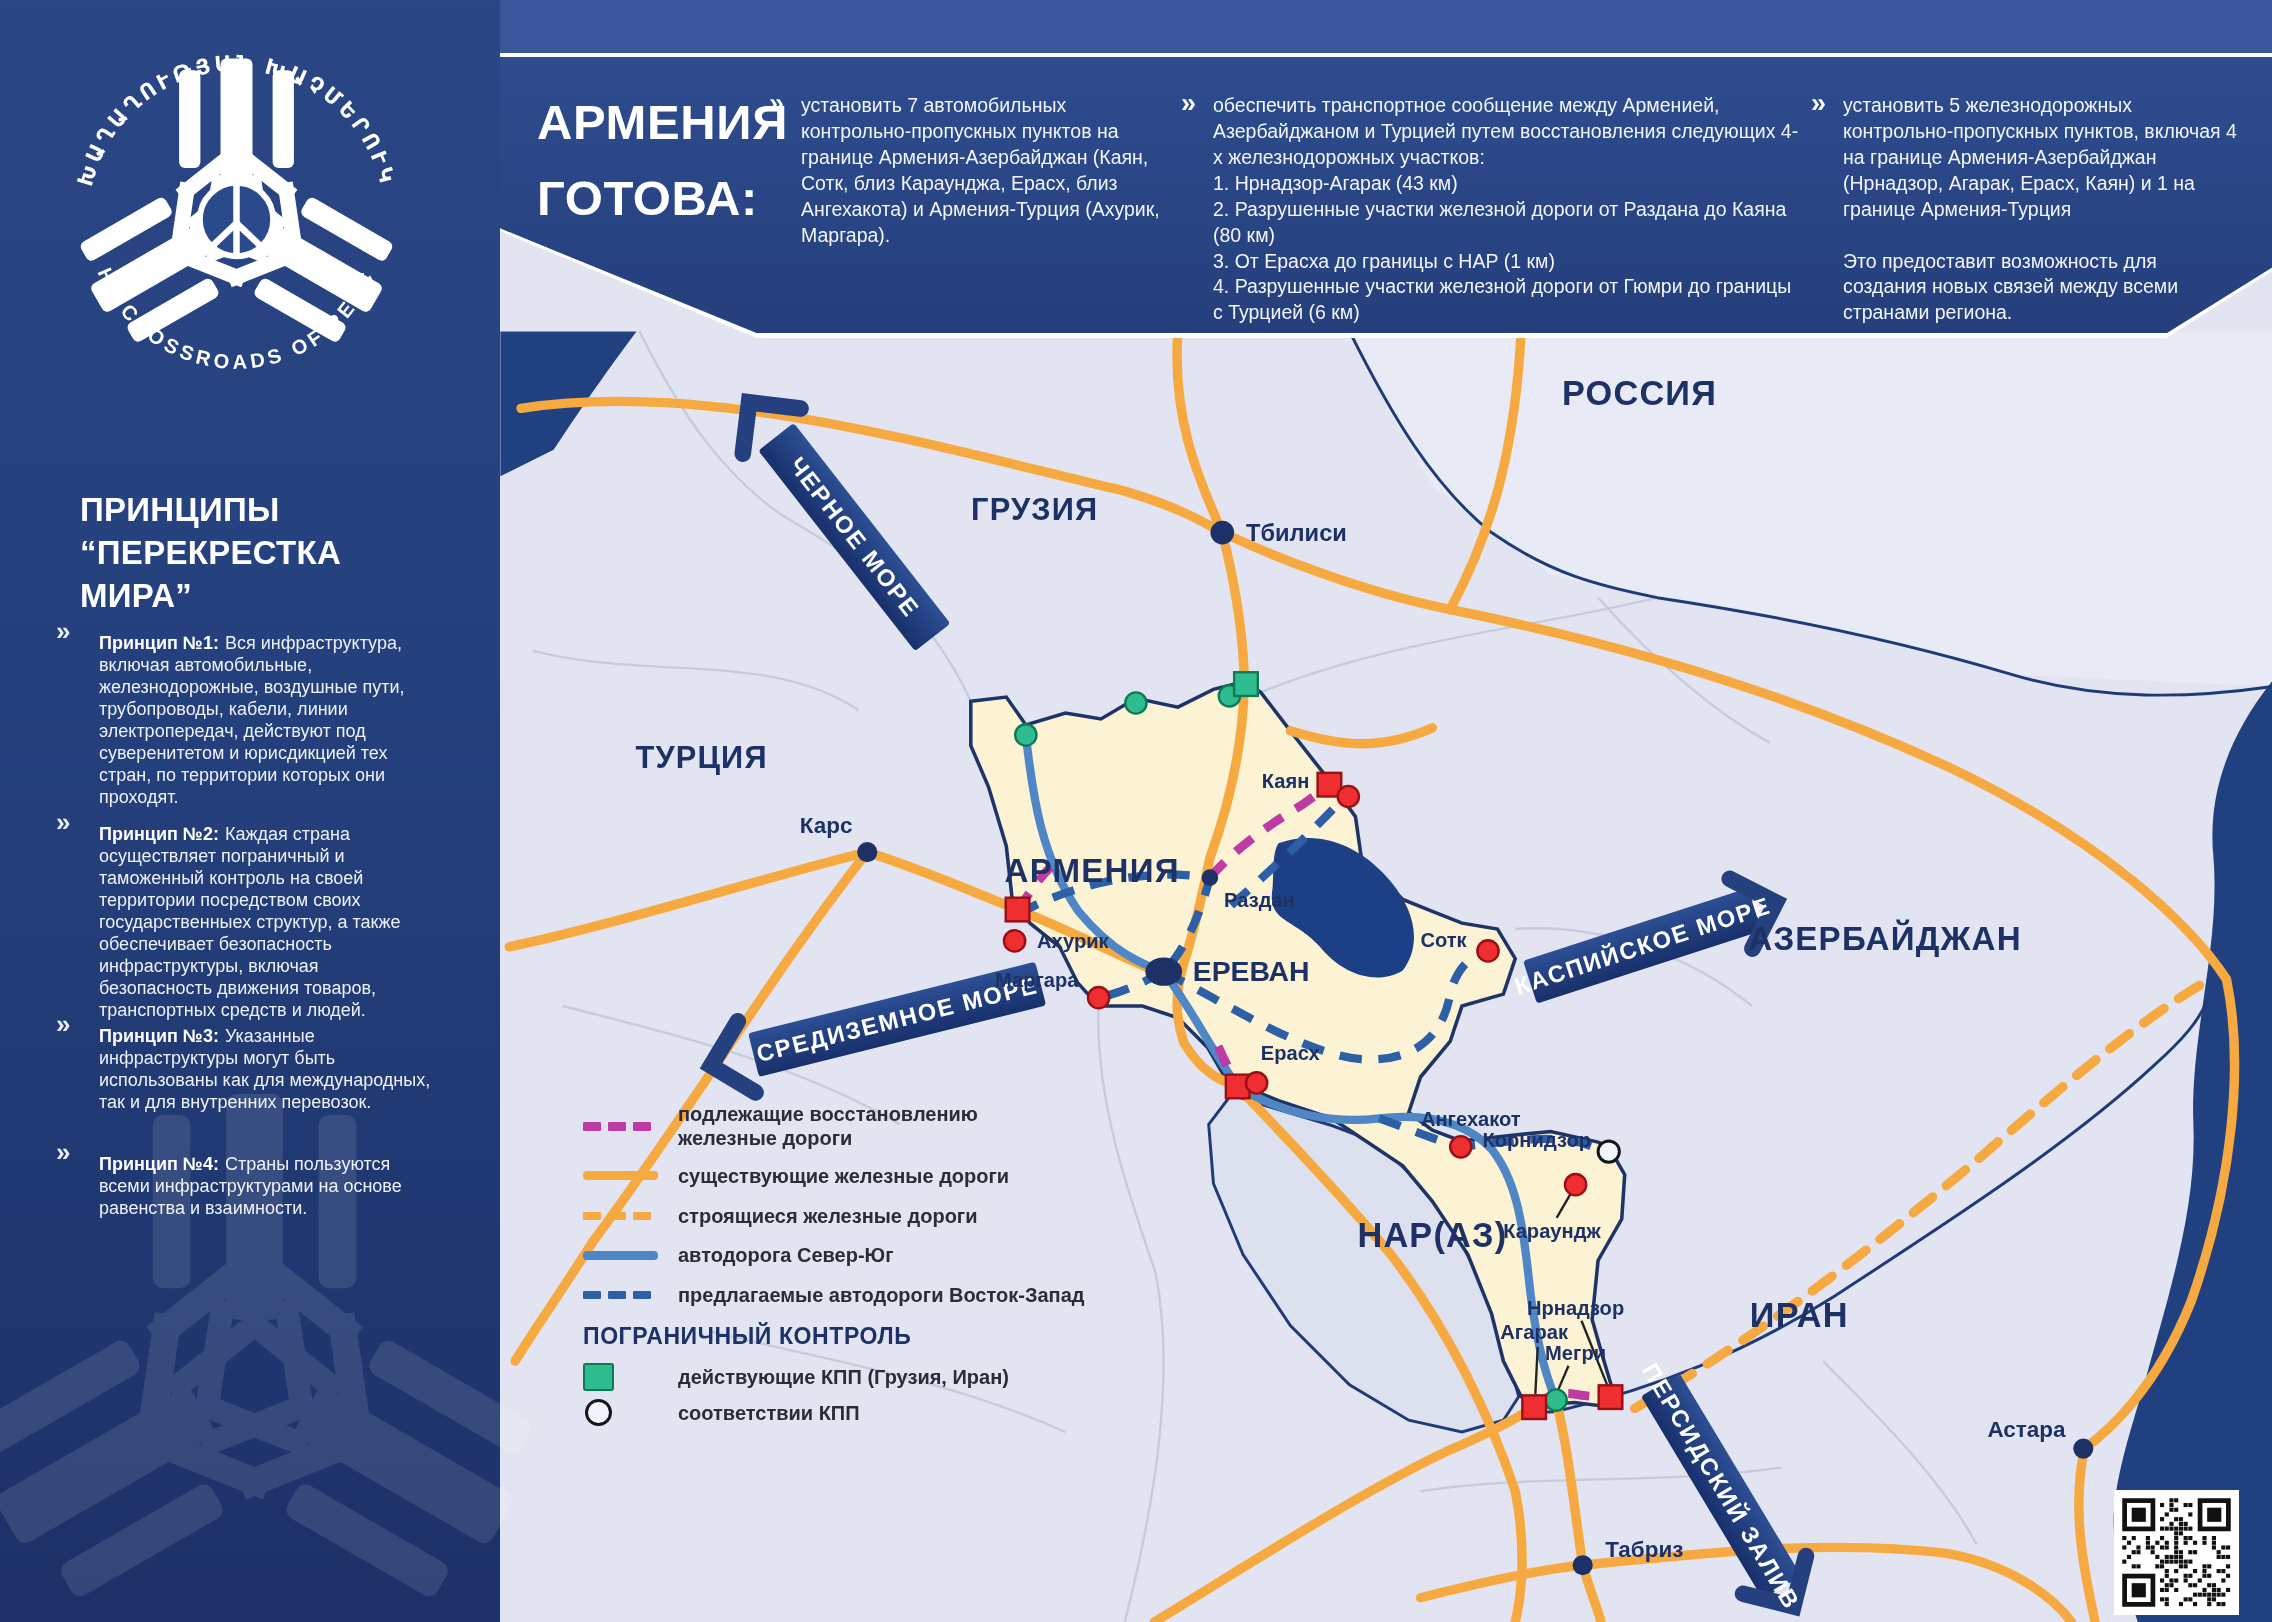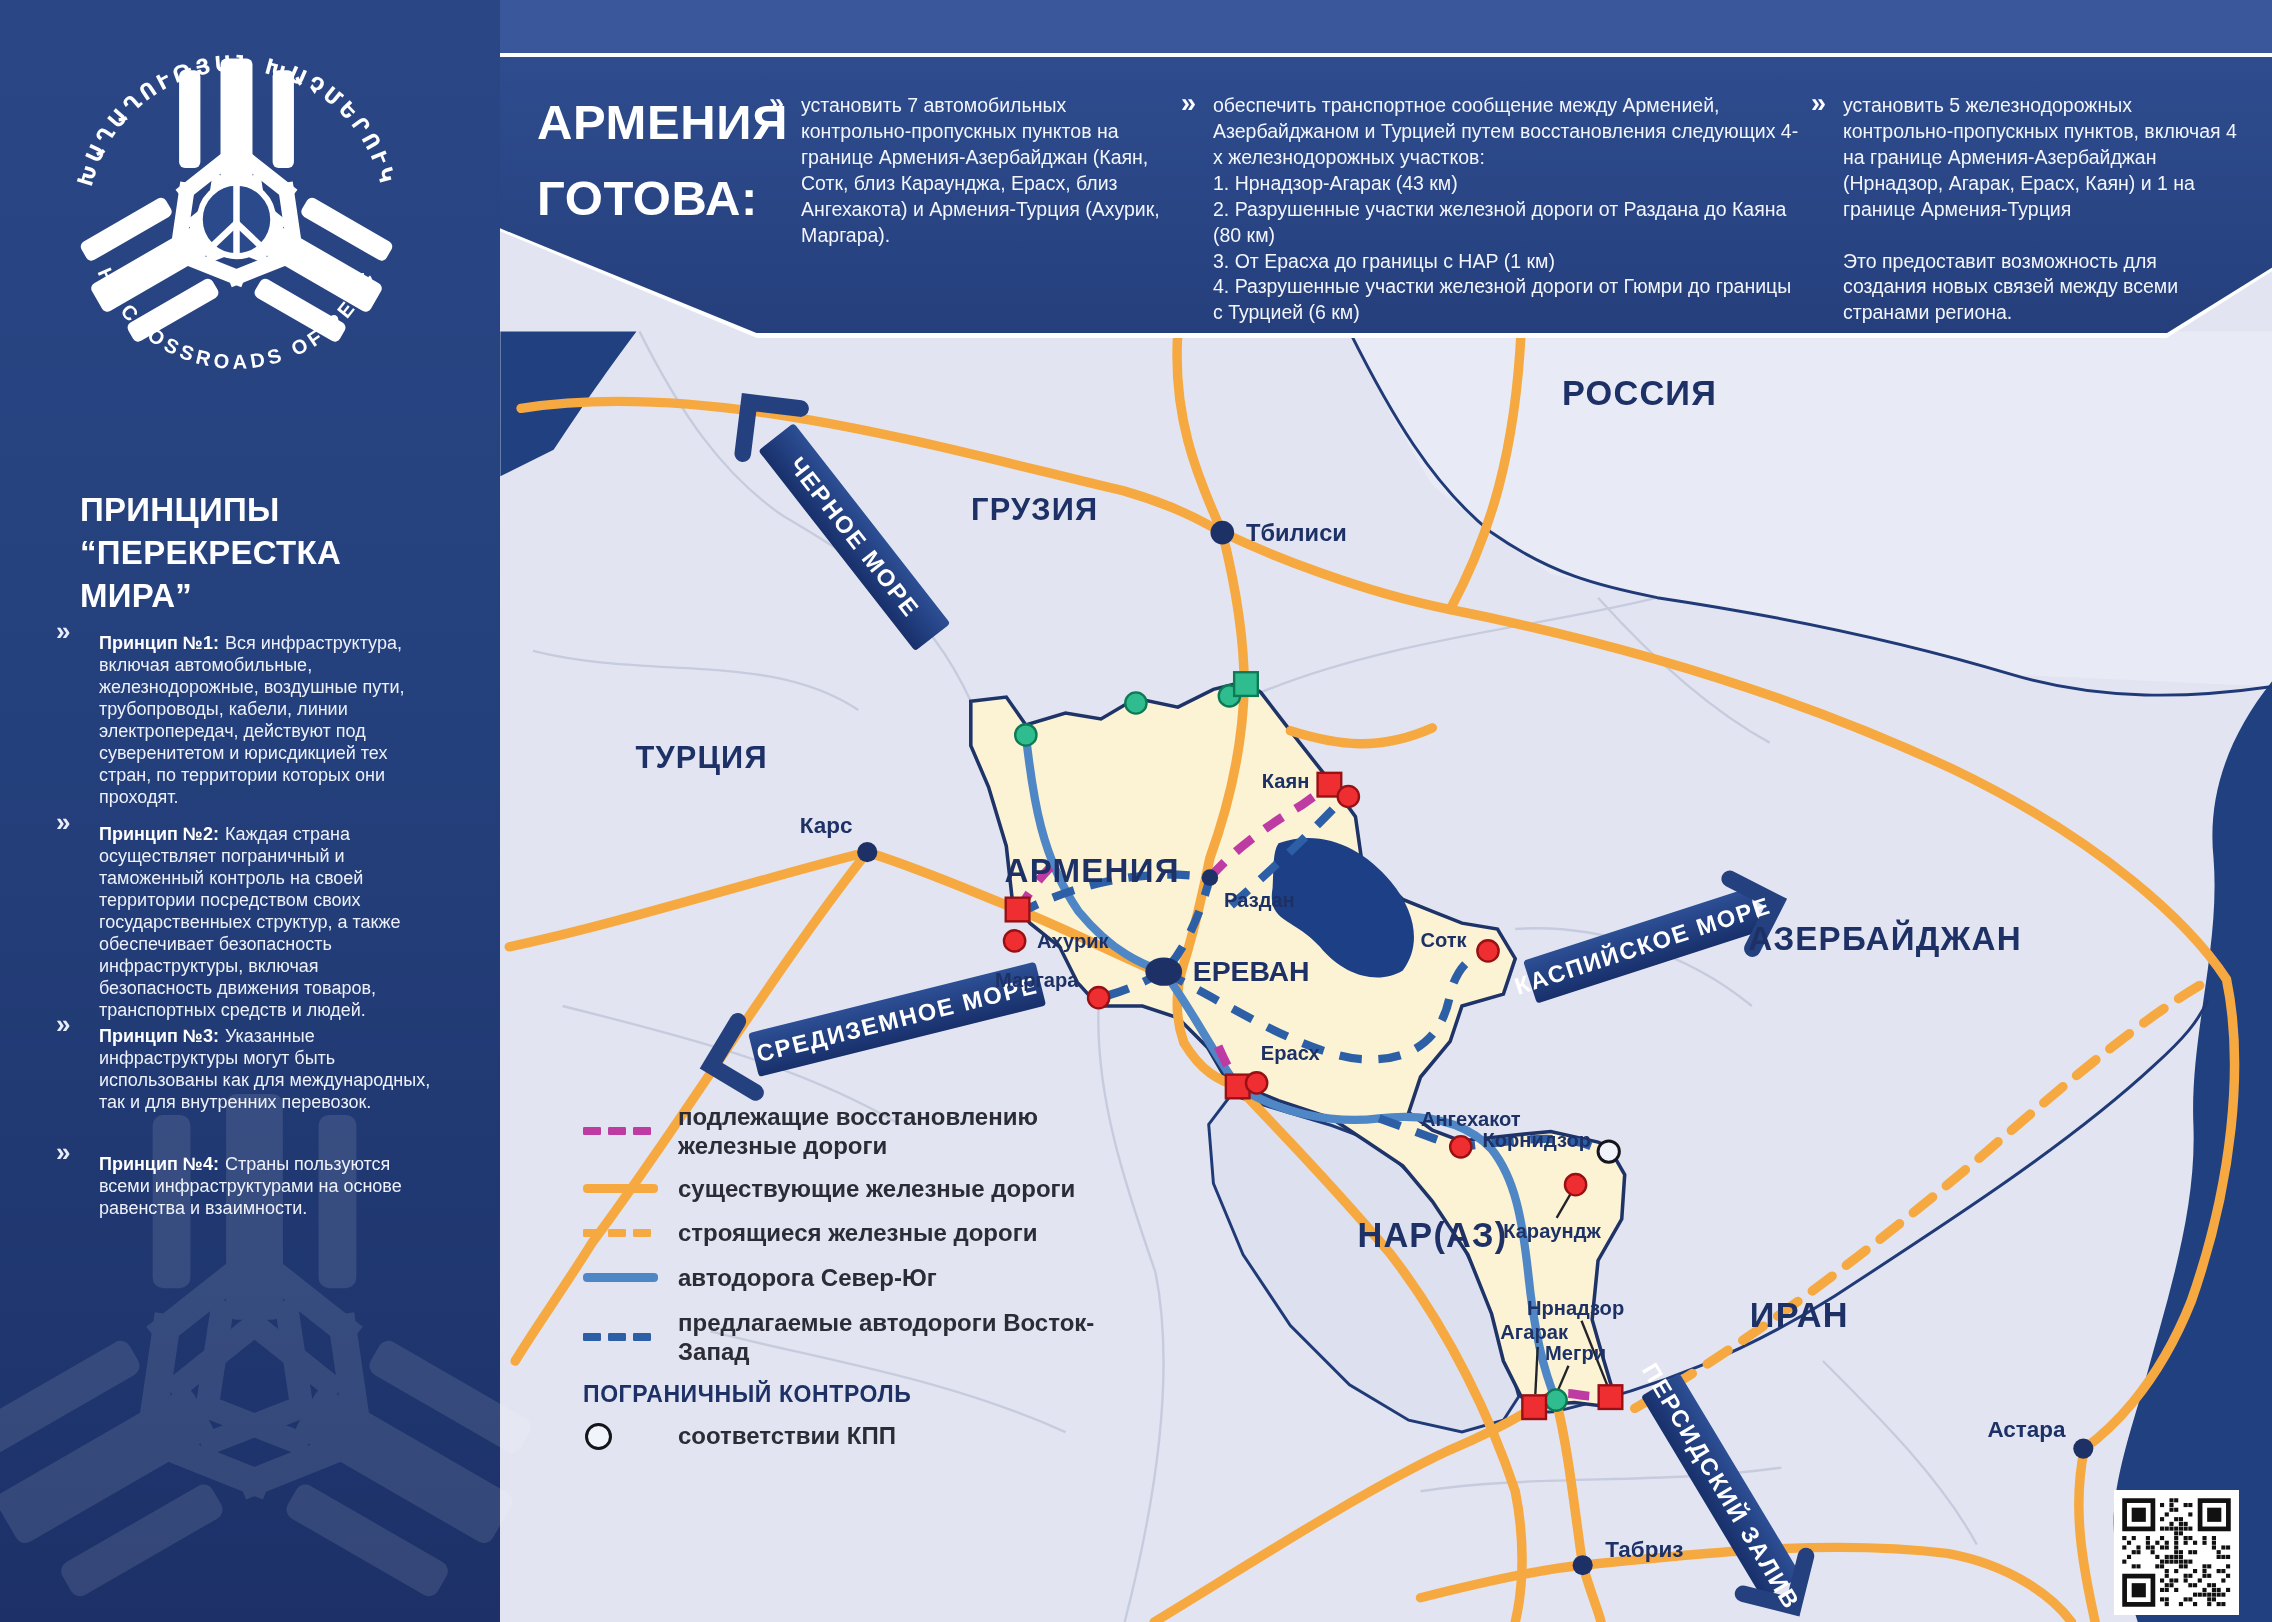--- a/index.html
+++ b/index.html
@@ -50,21 +50,21 @@
   .hcol .chev{flex:0 0 32px;font-size:27px;font-weight:bold;color:#ffffff;margin-top:-4.7px;}
   .hcol p{margin:0;font-size:19.5px;line-height:1.33;color:#f2f5fc;white-space:pre-line;}
   #hcol1{left:269px;} #hcol1 p{width:379px;}
   #hcol2{left:681px;} #hcol2 p{width:592px;}
   #hcol3{left:1311px;} #hcol3 p{width:402px;}
 
   
   #legend{position:absolute;left:583px;top:1102px;width:580px;z-index:10;}
   .lrow{display:flex;align-items:center;}
   .lrow .sw{flex:0 0 95px;display:flex;align-items:center;}
-  .lrow p{margin:0;font-size:24px;font-weight:bold;color:#2b2c35;line-height:1.22;white-space:pre-line;}
+  .lrow p{margin:0;font-size:20px;font-weight:bold;color:#2b2c35;line-height:1.22;white-space:pre-line;}
   .dash{display:inline-block;height:8.3px;width:18px;margin-right:7px;border-radius:1.2px;}
   .bar{display:inline-block;height:9px;width:75px;border-radius:4.1px;}
   .sw-mag .dash{background:#bf3ba4;}
   .sw-org .bar{background:#f7a941;}
   .sw-orgd .dash{background:#f7a941;}
   .sw-blu .bar{background:#4f86c6;}
   .sw-blud .dash{background:#2d5fa6;}
   .sq{display:inline-block;width:27px;height:24px;border-radius:2.4px;}
   .sq-green{background:#2fbd8f;border:2.4px solid #0e7a55;}
   .sq-red{background:#ee2e31;border:2.4px solid #991014;}
@@ -273,20 +273,26 @@
     <span class="sw sw-blud">
         <i class="dash"></i>
         <i class="dash"></i>
         <i class="dash"></i>
       </span>
     <p>предлагаемые автодороги Восток-Запад</p>
   </div>
 
   <div id="lg-title">ПОГРАНИЧНЫЙ КОНТРОЛЬ</div>
 
+  <div class="lrow mb14">
+    <span class="sw">
+        <i class="sq sq-green"></i>
+      </span>
+    <p>действующие КПП (Грузия, Иран)</p>
+  </div>
   <div class="lrow">
     <span class="sw">
         <i class="ci-white"></i>
       </span>
     <p>соответствии КПП</p>
   </div>
 </div>
 
 <svg id="qr" width="125" height="125" viewBox="0 0 212 212">
   <rect x="0" y="0" width="212" height="212" fill="#ffffff"></rect>

